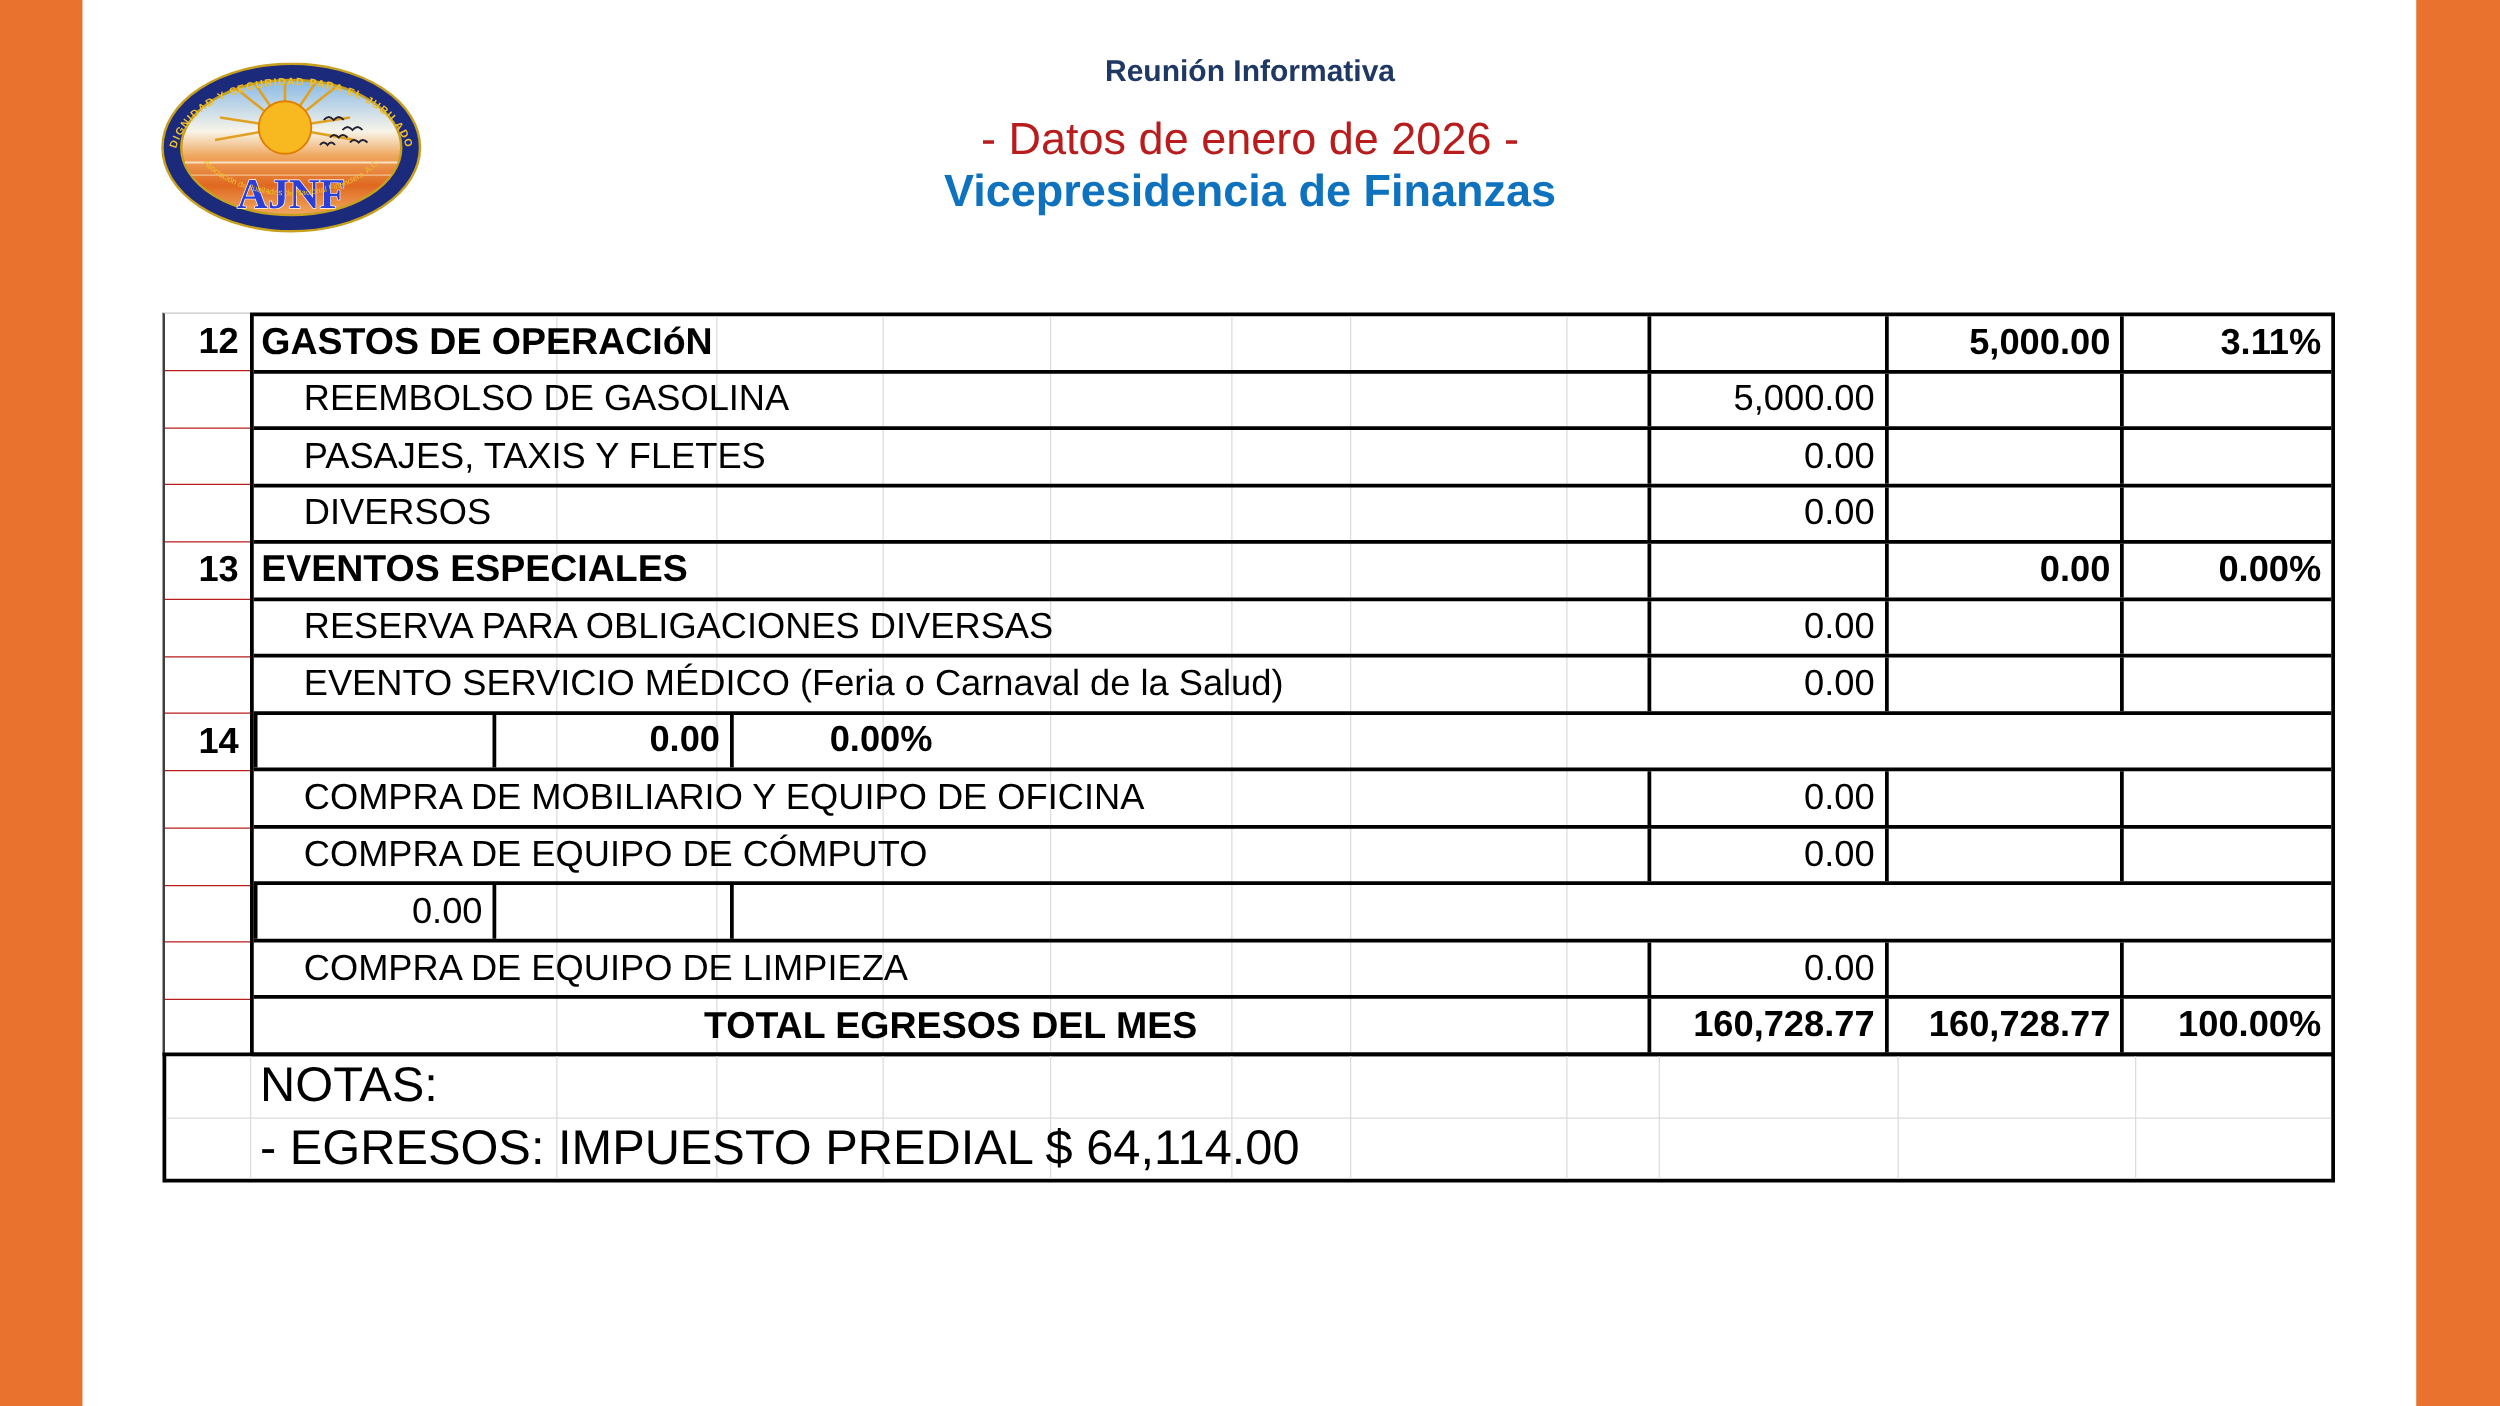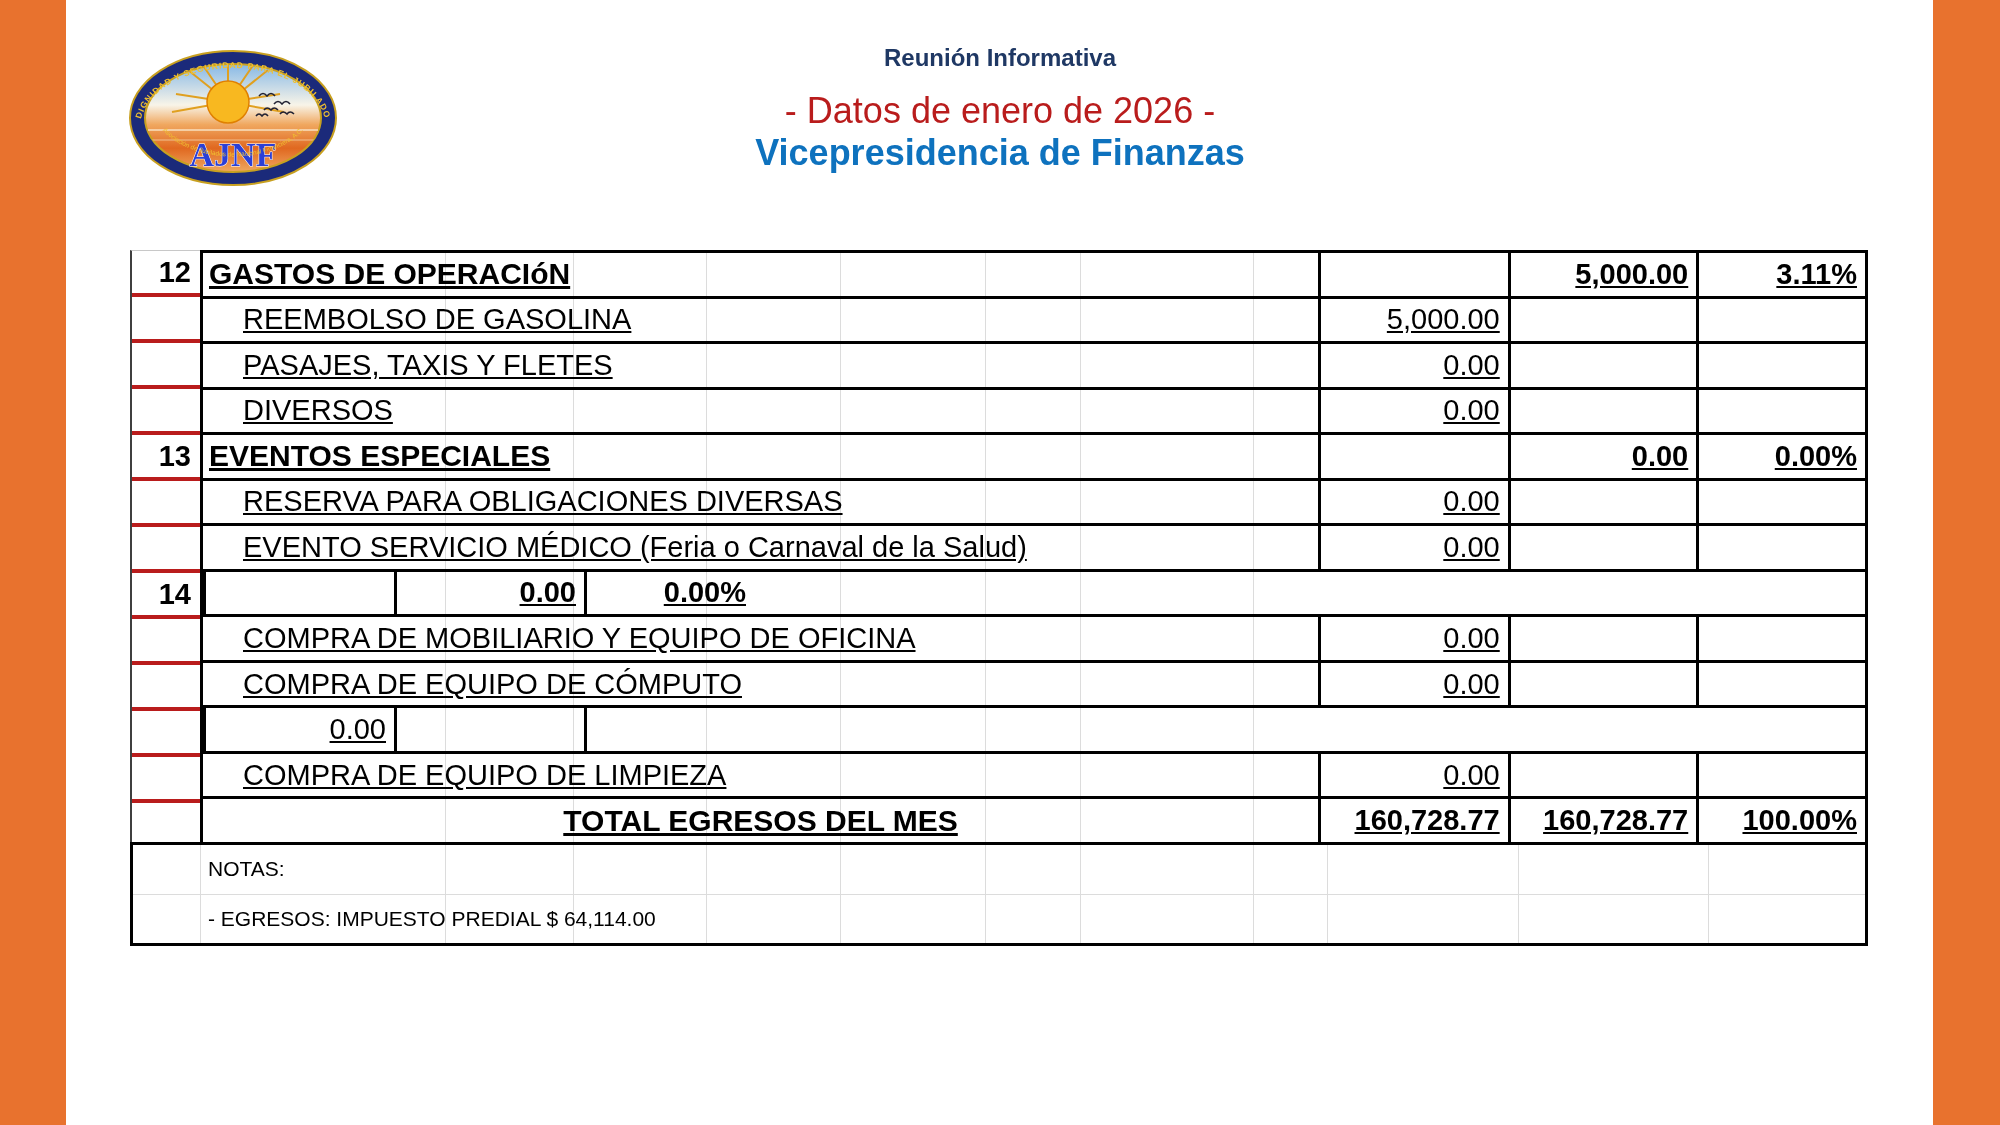--- a/index.html
+++ b/index.html
@@ -21,30 +21,30 @@
 
   
   .tablewrap{position:absolute;left:130px;top:250px;width:1738px;height:696px;}
 
   .numcol{
     position:absolute;left:0;top:0;width:70px;height:595px;
     border-left:2px solid #3F3F3F;border-top:1px solid #C8C8C8;
     box-sizing:border-box;display:flex;flex-direction:column;
   }
   .ncell{
-    flex:1;border-bottom:4px solid #b91c1c;display:flex;align-items:center;
+    flex:1;border-bottom:1px solid #b91c1c;display:flex;align-items:center;
     justify-content:flex-end;padding-right:9px;font-weight:bold;font-size:29px;
     box-sizing:border-box;
   }
   .ncell:last-child{border-bottom:none;}
 
   .maintable{
     position:absolute;left:70px;top:0;width:1668px;height:595px;
     border:3px solid #000;box-sizing:border-box;
-    display:flex;flex-direction:column;text-decoration:underline;
+    display:flex;flex-direction:column;
   }
   .trow{flex:1;display:flex;border-bottom:3px solid #000;position:relative;z-index:1;font-size:29px;}
   .trow:last-child{border-bottom:none;}
   .cell{box-sizing:border-box;display:flex;align-items:center;overflow:hidden;white-space:nowrap;}
   .c-label{width:1124px;padding-left:6px;}
   .det .c-label{padding-left:40px;}
   .cat .c-label{font-weight:bold;font-size:30px;}
   .tot .c-label{justify-content:center;padding-left:0;font-weight:bold;font-size:30px;}
   .c-detail{width:191px;border-left:3px solid #000;justify-content:flex-end;padding-right:8px;}
   .tot .c-detail{font-weight:bold;}
@@ -52,21 +52,21 @@
   .c-pct{width:170px;border-left:3px solid #000;justify-content:flex-end;padding-right:8px;font-weight:bold;}
 
   .gl{position:absolute;top:0;bottom:0;width:1px;background:#DCDCDC;z-index:0;}
 
   .notes{
     position:absolute;left:0;top:592px;width:1738px;height:104px;
     border:3px solid #000;box-sizing:border-box;
     display:flex;flex-direction:column;
   }
   .nrow{
-    flex:1;display:flex;align-items:center;padding-left:75px;font-size:21px;
+    flex:1;display:flex;align-items:center;padding-left:75px;font-size:39px;
     position:relative;z-index:1;box-sizing:border-box;
   }
   .nrow.first{border-bottom:1px solid #DCDCDC;}
 </style>
 </head>
 <body>
 
 <div class="page">
   <div class="sidebar left"></div>
   <div class="sidebar right"></div>

